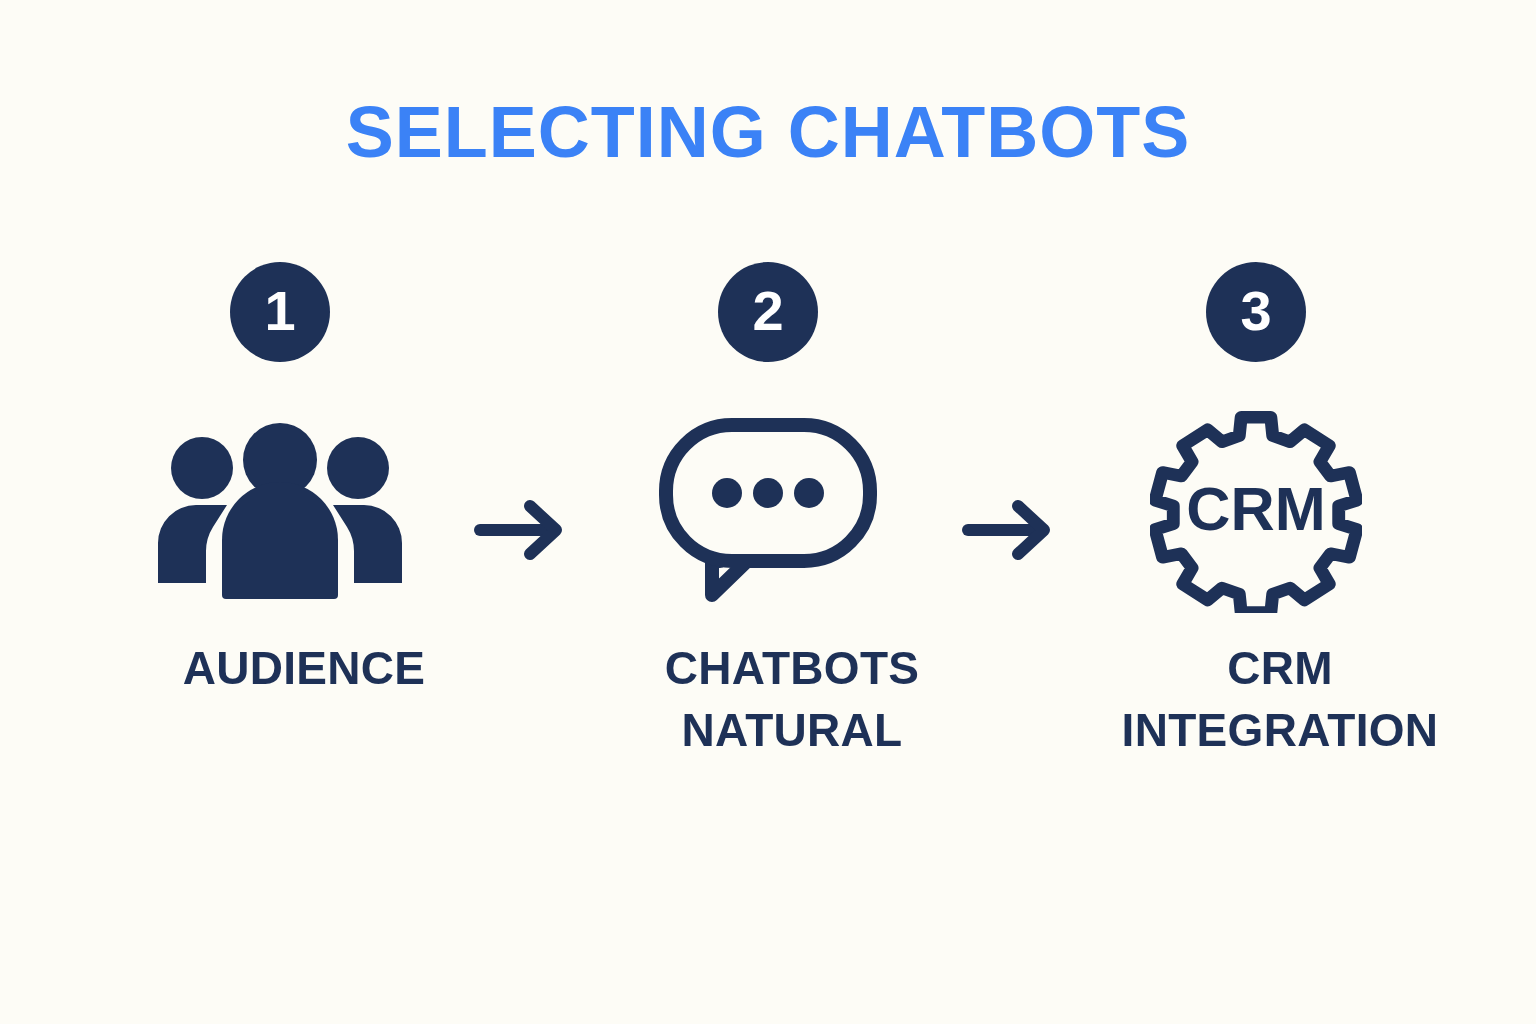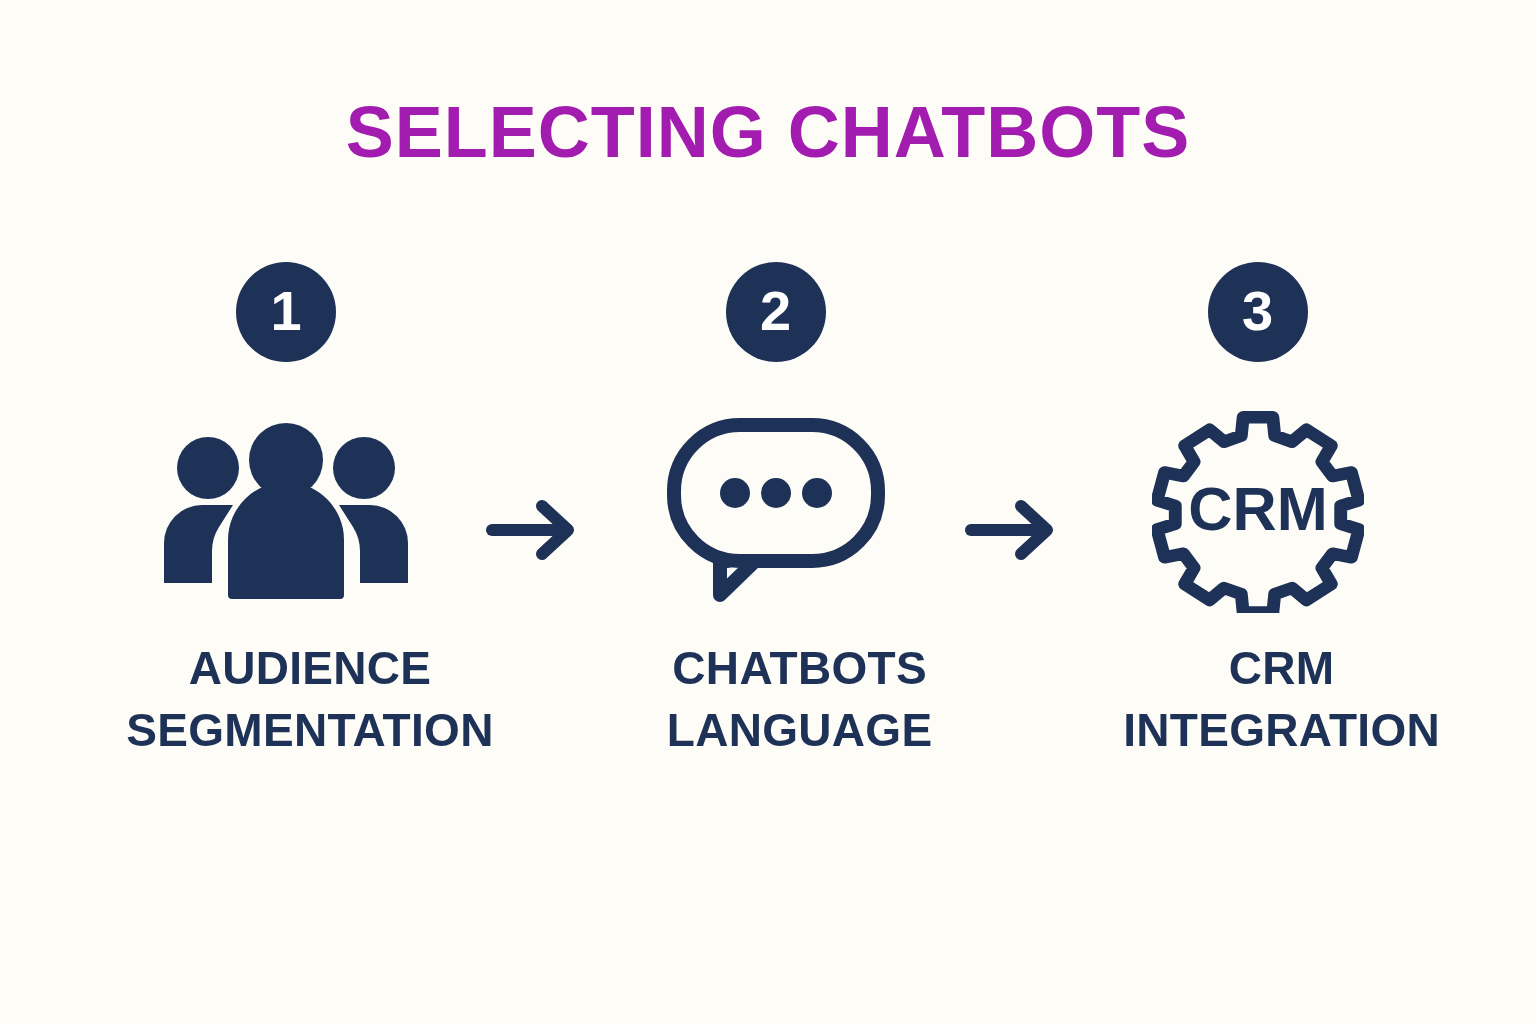--- a/index.html
+++ b/index.html
@@ -24,21 +24,21 @@
   
   .title {
     position: absolute;
     top: 96px;
     left: 0;
     width: 1536px;
     text-align: center;
     font-size: 72px;
     font-weight: 700;
     letter-spacing: 1px;
-    color: #a21caf;
+    color: #3b82f6;
     line-height: 1.0;
     white-space: nowrap;
   }
 
   
   .steps {
     position: absolute;
     top: 262px;
     left: 96px;
     width: 1344px;
@@ -123,21 +123,20 @@
           <circle cx="203" cy="45" r="31" fill="#1e3157"></circle>
           <path d="M247 160 L247 120 A38 38 0 0 0 209 82 L178 82 L192 104 A46 46 0 0 1 199 128 L199 160 Z" fill="#1e3157"></path>
 
           <circle cx="125" cy="37" r="37" fill="#1e3157"></circle>
           <path d="M67 172 L67 117 A58 58 0 0 1 183 117 L183 172 A4 4 0 0 1 179 176 L71 176 A4 4 0 0 1 67 172 Z" fill="#1e3157"></path>
         </svg>
       </div>
 
       <div class="label">
         <span class="line">AUDIENCE</span>
-        <span class="line">SEGMENTATION</span>
       </div>
     </div>
 
     <div class="arrow">
       <svg width="100" height="60" viewBox="0 0 100 60">
         <line x1="6" y1="30" x2="80" y2="30" stroke="#1e3157" stroke-width="12" stroke-linecap="round"></line>
         <polyline points="56,6 82,30 56,54" fill="none" stroke="#1e3157" stroke-width="12" stroke-linecap="round" stroke-linejoin="round"></polyline>
       </svg>
     </div>
 
@@ -151,21 +150,21 @@
           <path d="M66 146 L58 146 L58 180 L92 147" fill="none" stroke="#1e3157" stroke-width="14" stroke-linecap="round" stroke-linejoin="round"></path>
           <rect x="12" y="10" width="204" height="136" rx="66" ry="66" fill="none" stroke="#1e3157" stroke-width="14"></rect>
           <circle cx="73" cy="78" r="15" fill="#1e3157"></circle>
           <circle cx="114" cy="78" r="15" fill="#1e3157"></circle>
           <circle cx="155" cy="78" r="15" fill="#1e3157"></circle>
         </svg>
       </div>
 
       <div class="label">
         <span class="line">CHATBOTS</span>
-        <span class="line">LANGUAGE</span>
+        <span class="line">NATURAL</span>
       </div>
     </div>
 
     <div class="arrow">
       <svg width="100" height="60" viewBox="0 0 100 60">
         <line x1="6" y1="30" x2="80" y2="30" stroke="#1e3157" stroke-width="12" stroke-linecap="round"></line>
         <polyline points="56,6 82,30 56,54" fill="none" stroke="#1e3157" stroke-width="12" stroke-linecap="round" stroke-linejoin="round"></polyline>
       </svg>
     </div>
 

